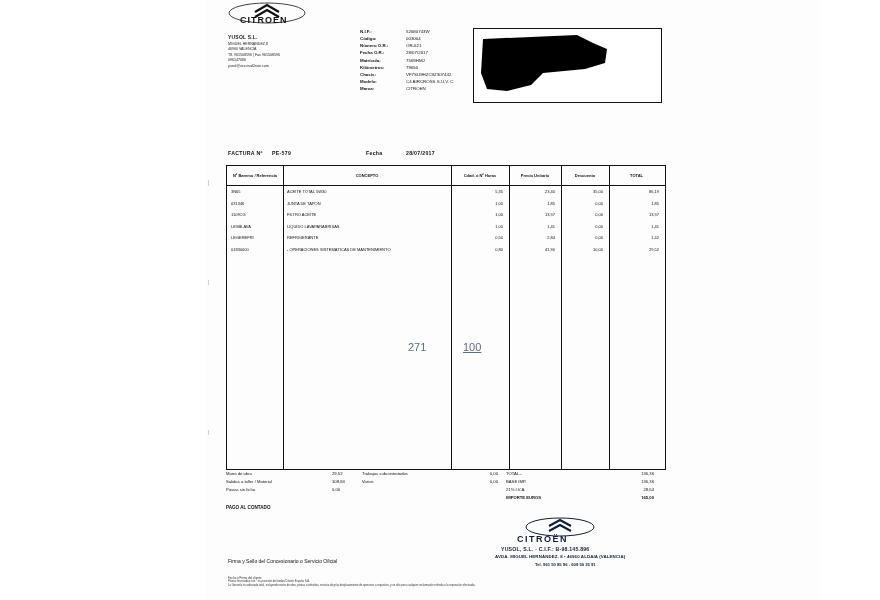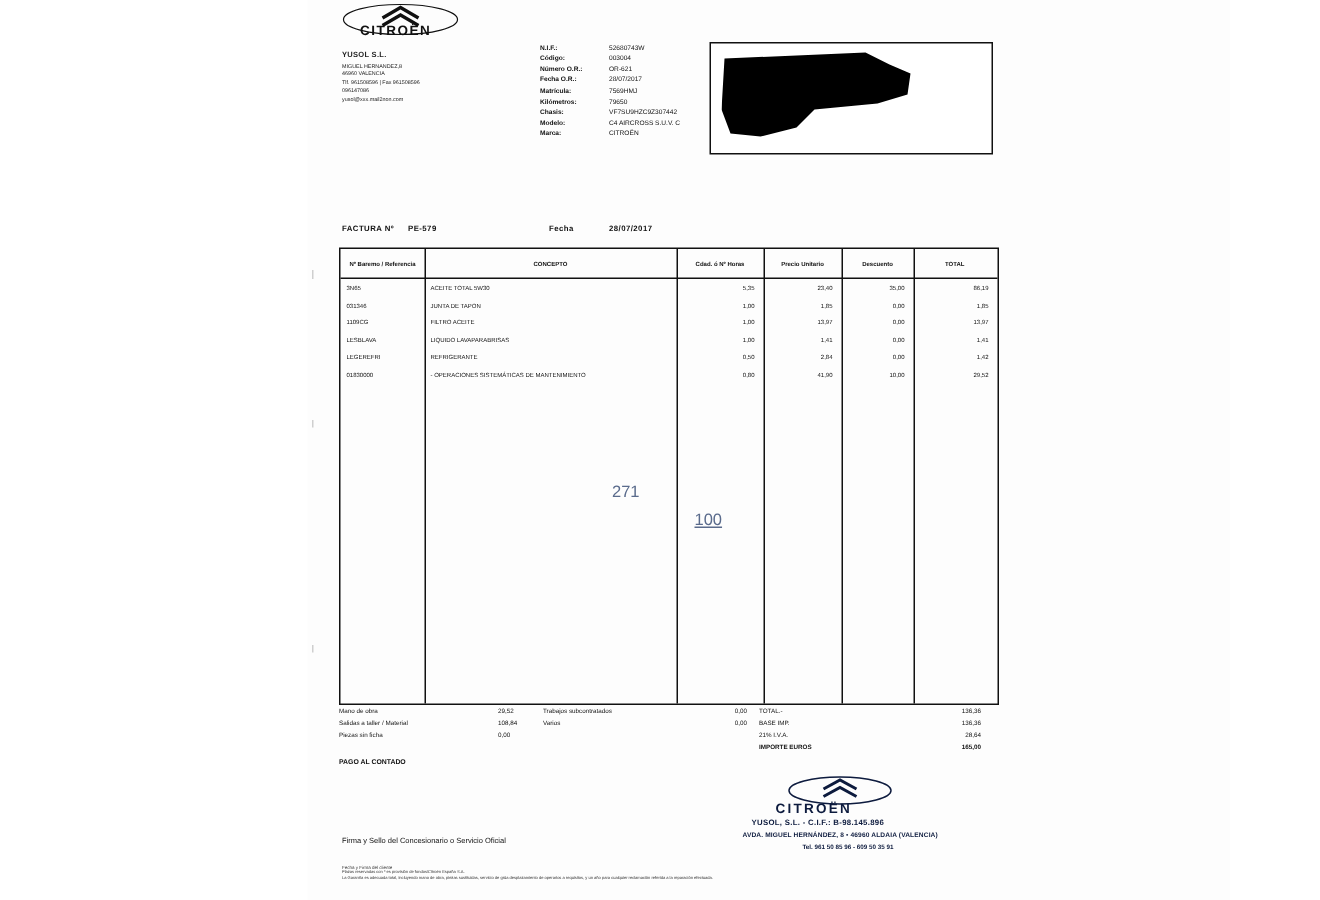--- a/index.html
+++ b/index.html
@@ -80,21 +80,21 @@
   .row{height:11.5px;position:relative;}
   .c{position:absolute;top:0;height:11.5px;display:flex;align-items:center;font-size:4px;color:#111;}
   .c.r{justify-content:flex-end;}
   .c.l{justify-content:flex-start;}
 
   
   .hand{
     position:absolute;font-size:11px;color:#5a6b8c;
     font-family:"Liberation Sans", sans-serif;
   }
-  .hand.h1{left:408px;top:322px;}
+  .hand.h1{left:408px;top:341px;}
   .hand.h2{left:463px;top:341px;text-decoration:underline;}
 
   
   .totals{
     position:absolute;left:226px;top:470px;width:438px;
     font-size:4.2px;color:#111;line-height:1.7;
   }
   .trow{position:relative;height:8px;}
   .t-a{position:absolute;left:0;}
   .t-b{position:absolute;left:106px;}

